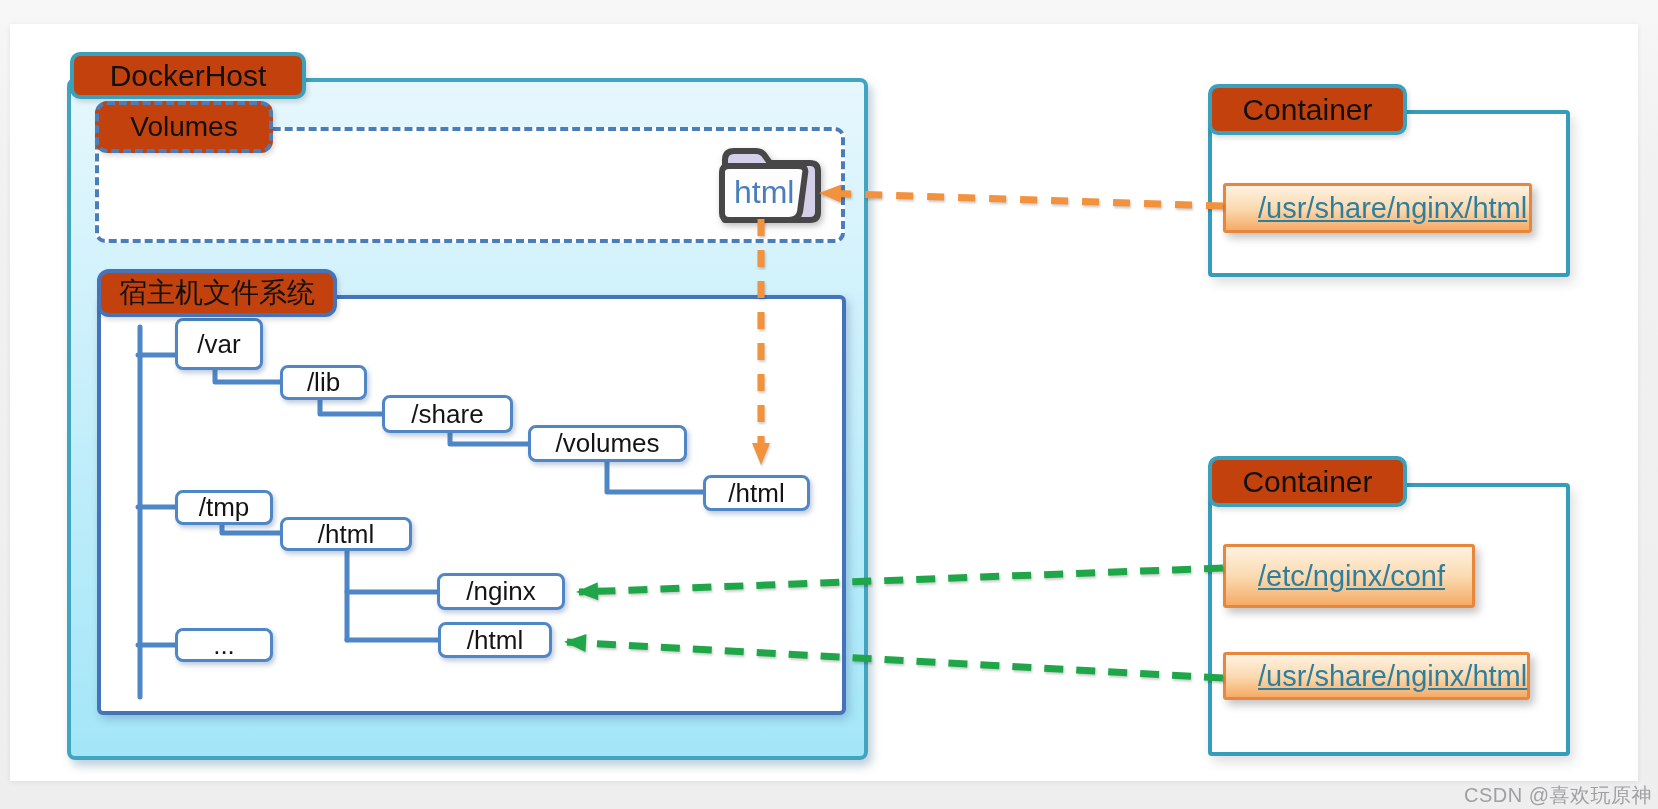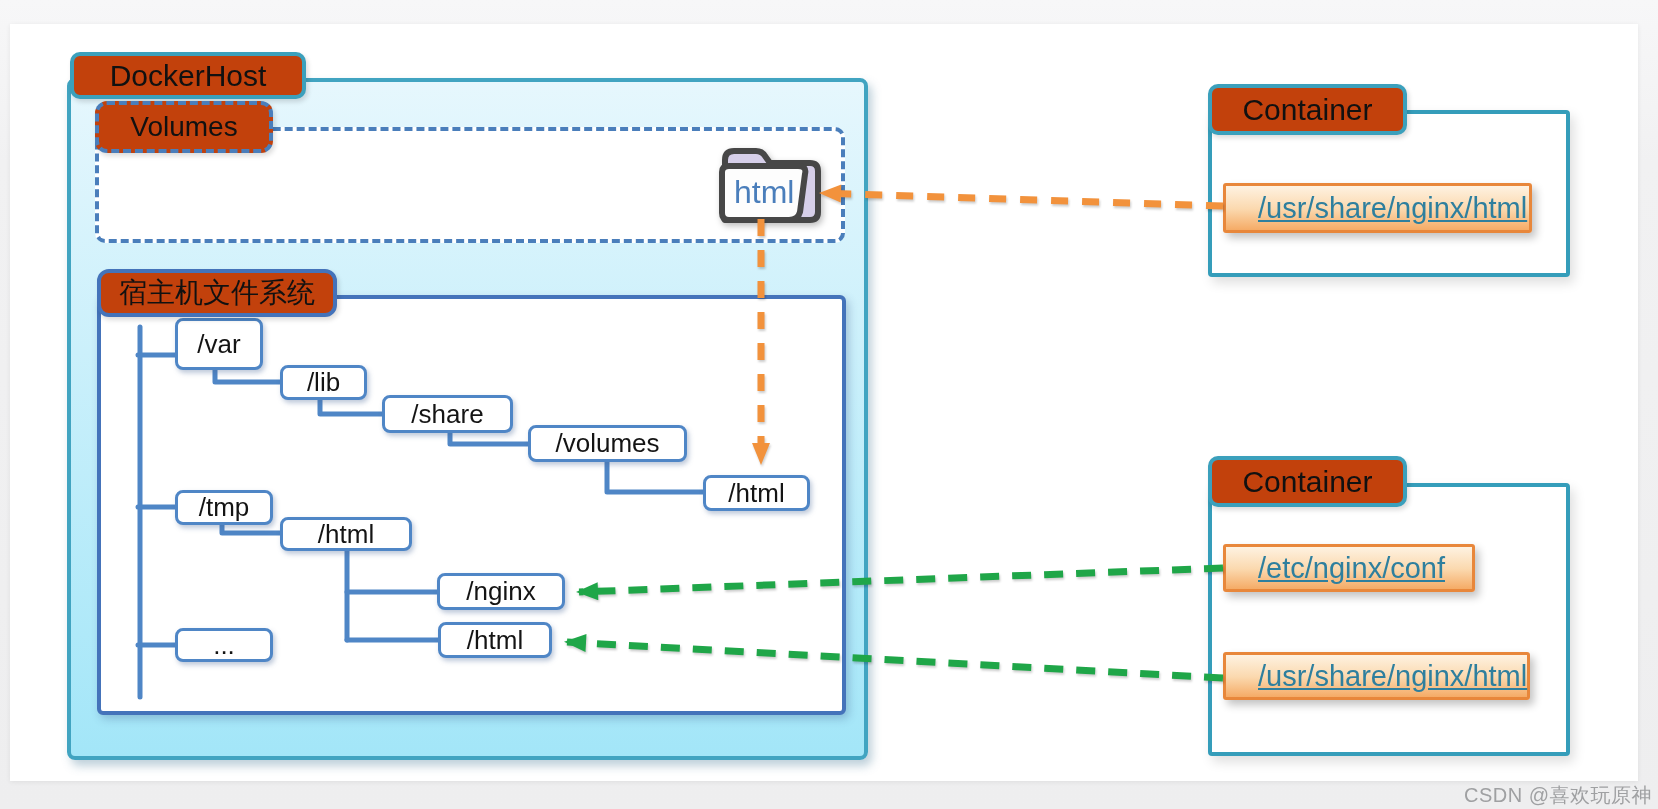--- a/index.html
+++ b/index.html
@@ -115,21 +115,21 @@
 <div class="node" style="left:437px;top:573px;width:128px;height:37px;">/nginx</div>
 <div class="node" style="left:438px;top:622px;width:114px;height:36px;">/html</div>
 <div class="node" style="left:175px;top:628px;width:98px;height:34px;">...</div>
 
 <div class="container-box" style="left:1208px;top:110px;height:167px;"></div>
 <div class="tab-label tab-teal" style="left:1208px;top:84px;width:199px;height:51px;">Container</div>
 <div class="mount" style="left:1223px;top:183px;width:309px;height:50px;">/usr/share/nginx/html</div>
 
 <div class="container-box" style="left:1208px;top:483px;height:273px;"></div>
 <div class="tab-label tab-teal" style="left:1208px;top:456px;width:199px;height:51px;">Container</div>
-<div class="mount" style="left:1223px;top:544px;width:252px;height:48px;">/etc/nginx/conf</div>
+<div class="mount" style="left:1223px;top:544px;width:252px;height:64px;">/etc/nginx/conf</div>
 <div class="mount" style="left:1223px;top:652px;width:307px;height:48px;">/usr/share/nginx/html</div>
 
 <svg class="svg-arrows" width="1658" height="809" viewBox="0 0 1658 809">
   <defs>
     <marker id="ah-o" markerUnits="userSpaceOnUse" markerWidth="24" markerHeight="20" refX="20" refY="9" orient="auto">
       <path d="M1,0 L23,9 L1,18 Z" fill="#F2923C"></path>
     </marker>
     <marker id="ah-g" markerUnits="userSpaceOnUse" markerWidth="24" markerHeight="20" refX="20" refY="9" orient="auto">
       <path d="M1,0 L23,9 L1,18 Z" fill="#1FA648"></path>
     </marker>

